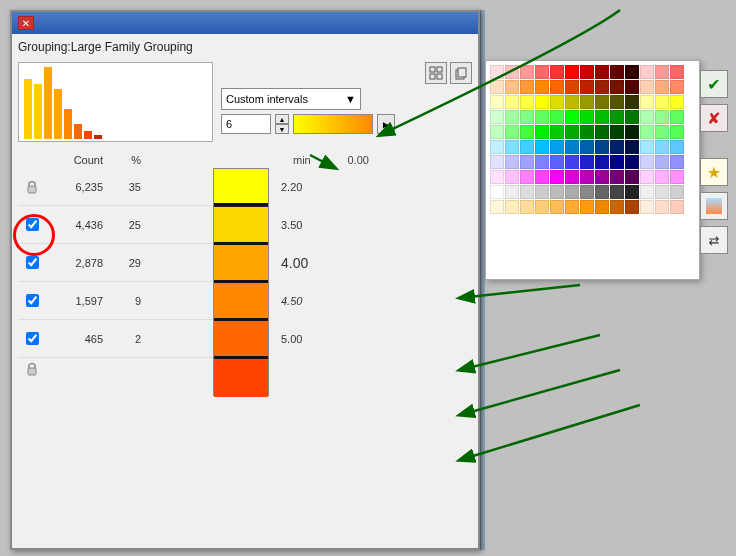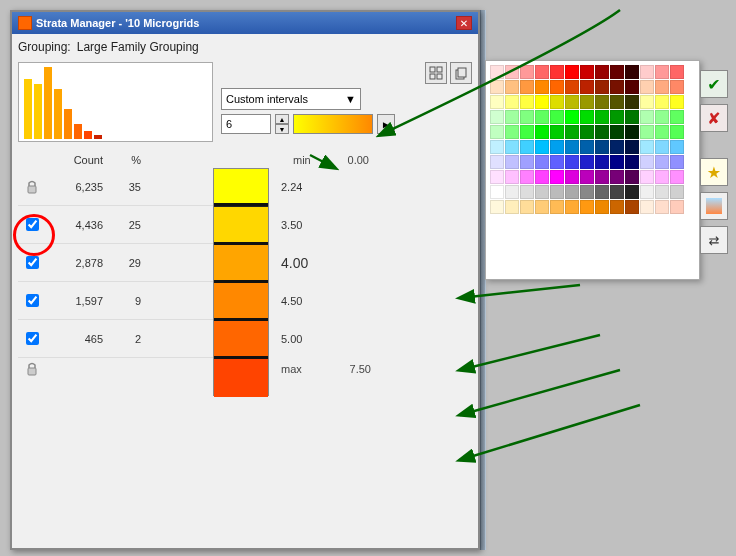--- a/index.html
+++ b/index.html
@@ -69,21 +69,20 @@
 
     .window-body {
       padding: 6px;
       position: relative;
     }
 
     
     .grouping-row {
       display: flex;
       align-items: center;
-      gap: 6px;
       margin-bottom: 8px;
     }
 
     .grouping-label {
       font-size: 12px;
       color: #222;
     }
 
     .grouping-value {
       font-size: 12px;
@@ -321,24 +320,20 @@
     }
   </style>
 </head>
 <body>
 
 <div class="panel-separator"></div>
 
 <div class="window">
 
   <div class="title-bar">
-    <div class="title-bar-left">
-      <span class="title-icon"></span>
-      <span class="title-text">Strata Manager - '10 Microgrids</span>
-    </div>
     <div class="title-close">✕</div>
   </div>
 
   <div class="window-body">
 
     <div class="grouping-row">
       <span class="grouping-label">Grouping:</span>
       <span class="grouping-value">Large Family Grouping</span>
     </div>
 
@@ -495,37 +490,33 @@
             <div style="position:absolute;bottom:0;left:0;right:0;height:3px;background:#111;"></div>
           </div>
 
           <div style="height:38px; background:#ff4400; position:relative;">
           </div>
         </div>
       </div>
 
       <div style="width:90px; padding-top:0;">
         <div style="height:38px; display:flex; align-items:center;">
-          <span style="font-size:11px;color:#333;">2.24</span>
+          <span style="font-size:11px;color:#333;">2.20</span>
         </div>
         <div style="height:38px; display:flex; align-items:center;">
           <span style="font-size:11px;color:#333;">3.50</span>
         </div>
         <div style="height:38px; display:flex; align-items:center;">
           <span style="font-size:14px;color:#333;">4.00</span>
         </div>
-        <div style="height:38px; display:flex; align-items:center;">
+        <div style="height:38px; display:flex; align-items:center;font-style:italic;">
           <span style="font-size:11px;color:#333;">4.50</span>
         </div>
         <div style="height:38px; display:flex; align-items:center;">
           <span style="font-size:11px;color:#333;">5.00</span>
-        </div>
-        <div style="height:22px; display:flex; align-items:center; justify-content:space-between;">
-          <span style="font-size:11px;color:#444;">max</span>
-          <span style="font-size:11px;color:#444;margin-left:10px;">7.50</span>
         </div>
       </div>
 
     </div>
 
   </div>
 </div>
 
 <div class="circle-highlight"></div>
 

